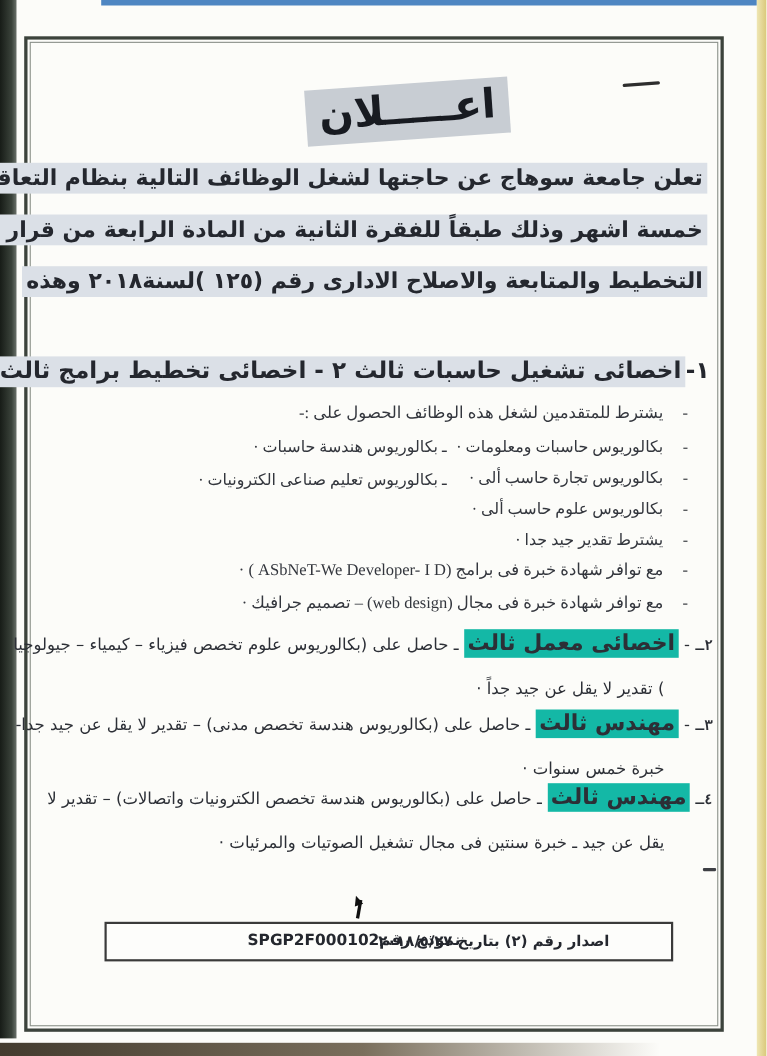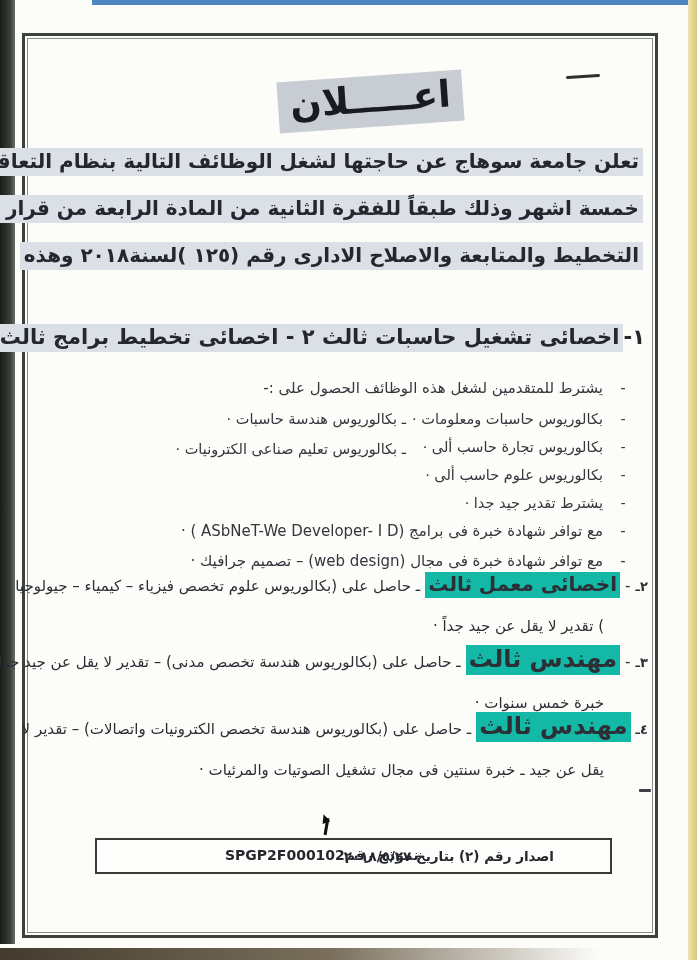--- a/index.html
+++ b/index.html
@@ -34,36 +34,36 @@
     background:#c8cdd3;padding:2px 12px 6px 12px;letter-spacing:-1px;}
   
   .intro{position:absolute;right:54px;left:58px;top:146px;direction:rtl;text-align:right;}
   .intro-line{height:47px;white-space:nowrap;}
   .hl{background:#dbe0e7;padding:1px 4px 3px 4px;font-weight:bold;font-size:20px;line-height:30px;}
   
   .job1{position:absolute;right:52px;top:322px;direction:rtl;white-space:nowrap;}
   .job1 .hl{font-size:21px;}
   .job-num-big{font-size:21px;font-weight:bold;}
   
-  .reqs{position:absolute;right:54px;left:58px;top:376px;direction:rtl;text-align:right;color:#33363d;}
+  .reqs{position:absolute;right:54px;left:58px;top:364px;direction:rtl;text-align:right;color:#33363d;font-family:Liberation Serif, serif;}
   .req-row{direction:rtl;white-space:nowrap;font-size:14.5px;height:28px;line-height:24px;}
   .req-row.first{height:31px;font-size:15px;}
   .bullet{display:inline-block;width:40px;text-align:center;color:#3a3d42;}
   .cols{position:relative;}
   .left-col{position:absolute;top:0;right:237px;text-align:right;}
   .left-col .req-row{height:30px;}
   .exp .req-row{height:30px;font-size:15px;}
   
   .job{position:absolute;right:49px;left:58px;direction:rtl;text-align:right;color:#2c2f36;}
   .job-line1{white-space:nowrap;}
   .job-line2{white-space:nowrap;padding-right:44px;font-size:15px;margin-top:21px;}
-  .job-num{font-size:13px;font-weight:bold;}
+  .job-num{font-size:13px;font-weight:bold;font-family:Liberation Mono, monospace;}
   .job-title{font-weight:bold;background:#14b8a6;padding:0 3px 2px 3px;}
   .job2-title{font-size:20px;}
-  .job34-title{font-size:24px;}
+  .job34-title{font-size:20px;}
   .job-rest{font-size:15px;}
   .job2{top:572px;}
   .job3{top:645px;}
   .job4{top:712px;}
   
   .footer-box{position:absolute;left:95px;top:838px;width:517px;height:36px;
     box-sizing:border-box;border:2px solid #3a3a3a;background:#fdfdfb;}
   .footer-issue{position:absolute;right:56px;top:8px;direction:rtl;font-size:13.5px;font-weight:bold;white-space:nowrap;}
   .footer-form{position:absolute;left:128px;top:7px;direction:rtl;font-size:14px;font-weight:bold;white-space:nowrap;}
 </style>

